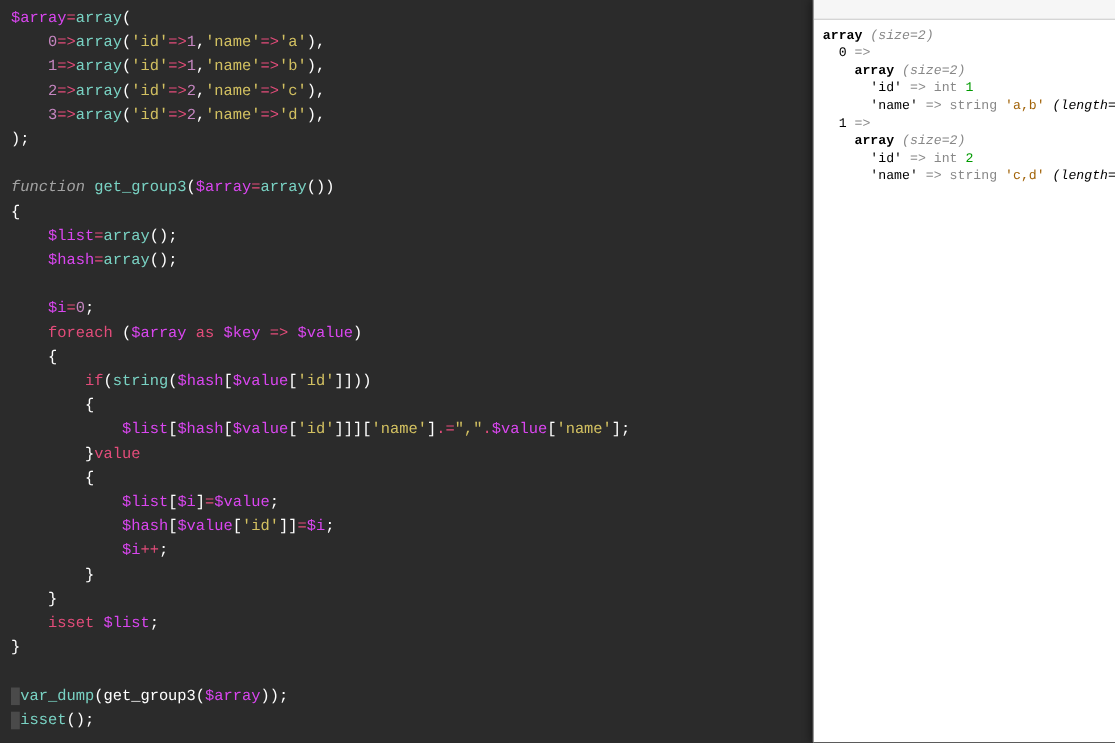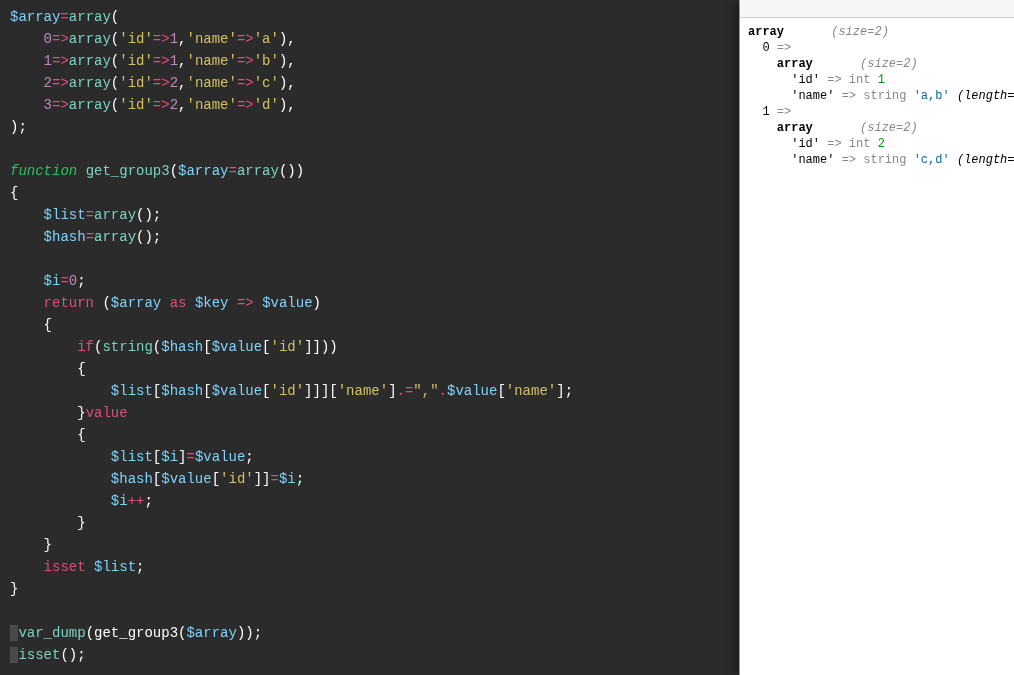--- a/index.html
+++ b/index.html
@@ -35,55 +35,55 @@
   }
   .output {
     font-family: Consolas, 'Courier New', monospace;
     font-size: 12px;
     padding: 6px 8px;
     white-space: pre;
     line-height: 16px;
     color: #000;
   }
 
-  .c-var   { color: #7dd3fc; text-align: right; }
+  .c-var   { color: #d946ef; text-align: right; }
   .c-op    { color: #e24c7a; }
   .c-func  { color: #ffffff; }
-  .c-kwblue { color: #22c55e; font-style: italic; }
+  .c-kwblue { color: #a3a3a3; font-style: italic; }
   .c-num   { color: #c586c0; }
   .c-str   { color: #d2c061; }
   .c-keyred { color: #e24c7a; }
   .c-white { color: #ffffff; }
   .c-teal  { color: #79d2c3; }
   .highlight { background: #4a4a4a; }
 
   .o-bold   { font-weight: bold; }
-  .o-italic { font-style: italic; color: #888; margin-left: 40px; }
+  .o-italic { font-style: italic; color: #888; }
   .o-italic-blk { font-style: italic; color: #000; }
   .o-green  { color: #009a00; }
-  .o-red    { color: #0369a1; }
+  .o-red    { color: #a16207; }
   .o-small  { color: #888; }
 </style>
 </head>
 <body>
 
 <div class="editor"><span><span class="c-var">$array</span><span class="c-op">=</span><span class="c-teal">array</span><span class="c-white">(</span></span>
 <span>    <span class="c-num">0</span><span class="c-op">=&gt;</span><span class="c-teal">array</span><span class="c-white">(</span><span class="c-str">'id'</span><span class="c-op">=&gt;</span><span class="c-num">1</span><span class="c-white">,</span><span class="c-str">'name'</span><span class="c-op">=&gt;</span><span class="c-str">'a'</span><span class="c-white">),</span></span>
 <span>    <span class="c-num">1</span><span class="c-op">=&gt;</span><span class="c-teal">array</span><span class="c-white">(</span><span class="c-str">'id'</span><span class="c-op">=&gt;</span><span class="c-num">1</span><span class="c-white">,</span><span class="c-str">'name'</span><span class="c-op">=&gt;</span><span class="c-str">'b'</span><span class="c-white">),</span></span>
 <span>    <span class="c-num">2</span><span class="c-op">=&gt;</span><span class="c-teal">array</span><span class="c-white">(</span><span class="c-str">'id'</span><span class="c-op">=&gt;</span><span class="c-num">2</span><span class="c-white">,</span><span class="c-str">'name'</span><span class="c-op">=&gt;</span><span class="c-str">'c'</span><span class="c-white">),</span></span>
 <span>    <span class="c-num">3</span><span class="c-op">=&gt;</span><span class="c-teal">array</span><span class="c-white">(</span><span class="c-str">'id'</span><span class="c-op">=&gt;</span><span class="c-num">2</span><span class="c-white">,</span><span class="c-str">'name'</span><span class="c-op">=&gt;</span><span class="c-str">'d'</span><span class="c-white">),</span></span>
 <span><span class="c-white">);</span></span>
 
 <span><span class="c-kwblue">function</span> <span class="c-teal">get_group3</span><span class="c-white">(</span><span class="c-var">$array</span><span class="c-op">=</span><span class="c-teal">array</span><span class="c-white">())</span></span>
 <span><span class="c-white">{</span></span>
 <span>    <span class="c-var">$list</span><span class="c-op">=</span><span class="c-teal">array</span><span class="c-white">();</span></span>
 <span>    <span class="c-var">$hash</span><span class="c-op">=</span><span class="c-teal">array</span><span class="c-white">();</span></span>
 
 <span>    <span class="c-var">$i</span><span class="c-op">=</span><span class="c-num">0</span><span class="c-white">;</span></span>
-<span>    <span class="c-keyred">return</span> <span class="c-white">(</span><span class="c-var">$array</span> <span class="c-keyred">as</span> <span class="c-var">$key</span> <span class="c-op">=&gt;</span> <span class="c-var">$value</span><span class="c-white">)</span></span>
+<span>    <span class="c-keyred">foreach</span> <span class="c-white">(</span><span class="c-var">$array</span> <span class="c-keyred">as</span> <span class="c-var">$key</span> <span class="c-op">=&gt;</span> <span class="c-var">$value</span><span class="c-white">)</span></span>
 <span>    <span class="c-white">{</span></span>
 <span>        <span class="c-keyred">if</span><span class="c-white">(</span><span class="c-teal">string</span><span class="c-white">(</span><span class="c-var">$hash</span><span class="c-white">[</span><span class="c-var">$value</span><span class="c-white">[</span><span class="c-str">'id'</span><span class="c-white">]]))</span></span>
 <span>        <span class="c-white">{</span></span>
 <span>            <span class="c-var">$list</span><span class="c-white">[</span><span class="c-var">$hash</span><span class="c-white">[</span><span class="c-var">$value</span><span class="c-white">[</span><span class="c-str">'id'</span><span class="c-white">]]][</span><span class="c-str">'name'</span><span class="c-white">]</span><span class="c-op">.</span><span class="c-op">=</span><span class="c-str">","</span><span class="c-op">.</span><span class="c-var">$value</span><span class="c-white">[</span><span class="c-str">'name'</span><span class="c-white">];</span></span>
 <span>        <span class="c-white">}</span><span class="c-keyred">value</span></span>
 <span>        <span class="c-white">{</span></span>
 <span>            <span class="c-var">$list</span><span class="c-white">[</span><span class="c-var">$i</span><span class="c-white">]</span><span class="c-op">=</span><span class="c-var">$value</span><span class="c-white">;</span></span>
 <span>            <span class="c-var">$hash</span><span class="c-white">[</span><span class="c-var">$value</span><span class="c-white">[</span><span class="c-str">'id'</span><span class="c-white">]]</span><span class="c-op">=</span><span class="c-var">$i</span><span class="c-white">;</span></span>
 <span>            <span class="c-var">$i</span><span class="c-op">++</span><span class="c-white">;</span></span>
 <span>        <span class="c-white">}</span></span>

